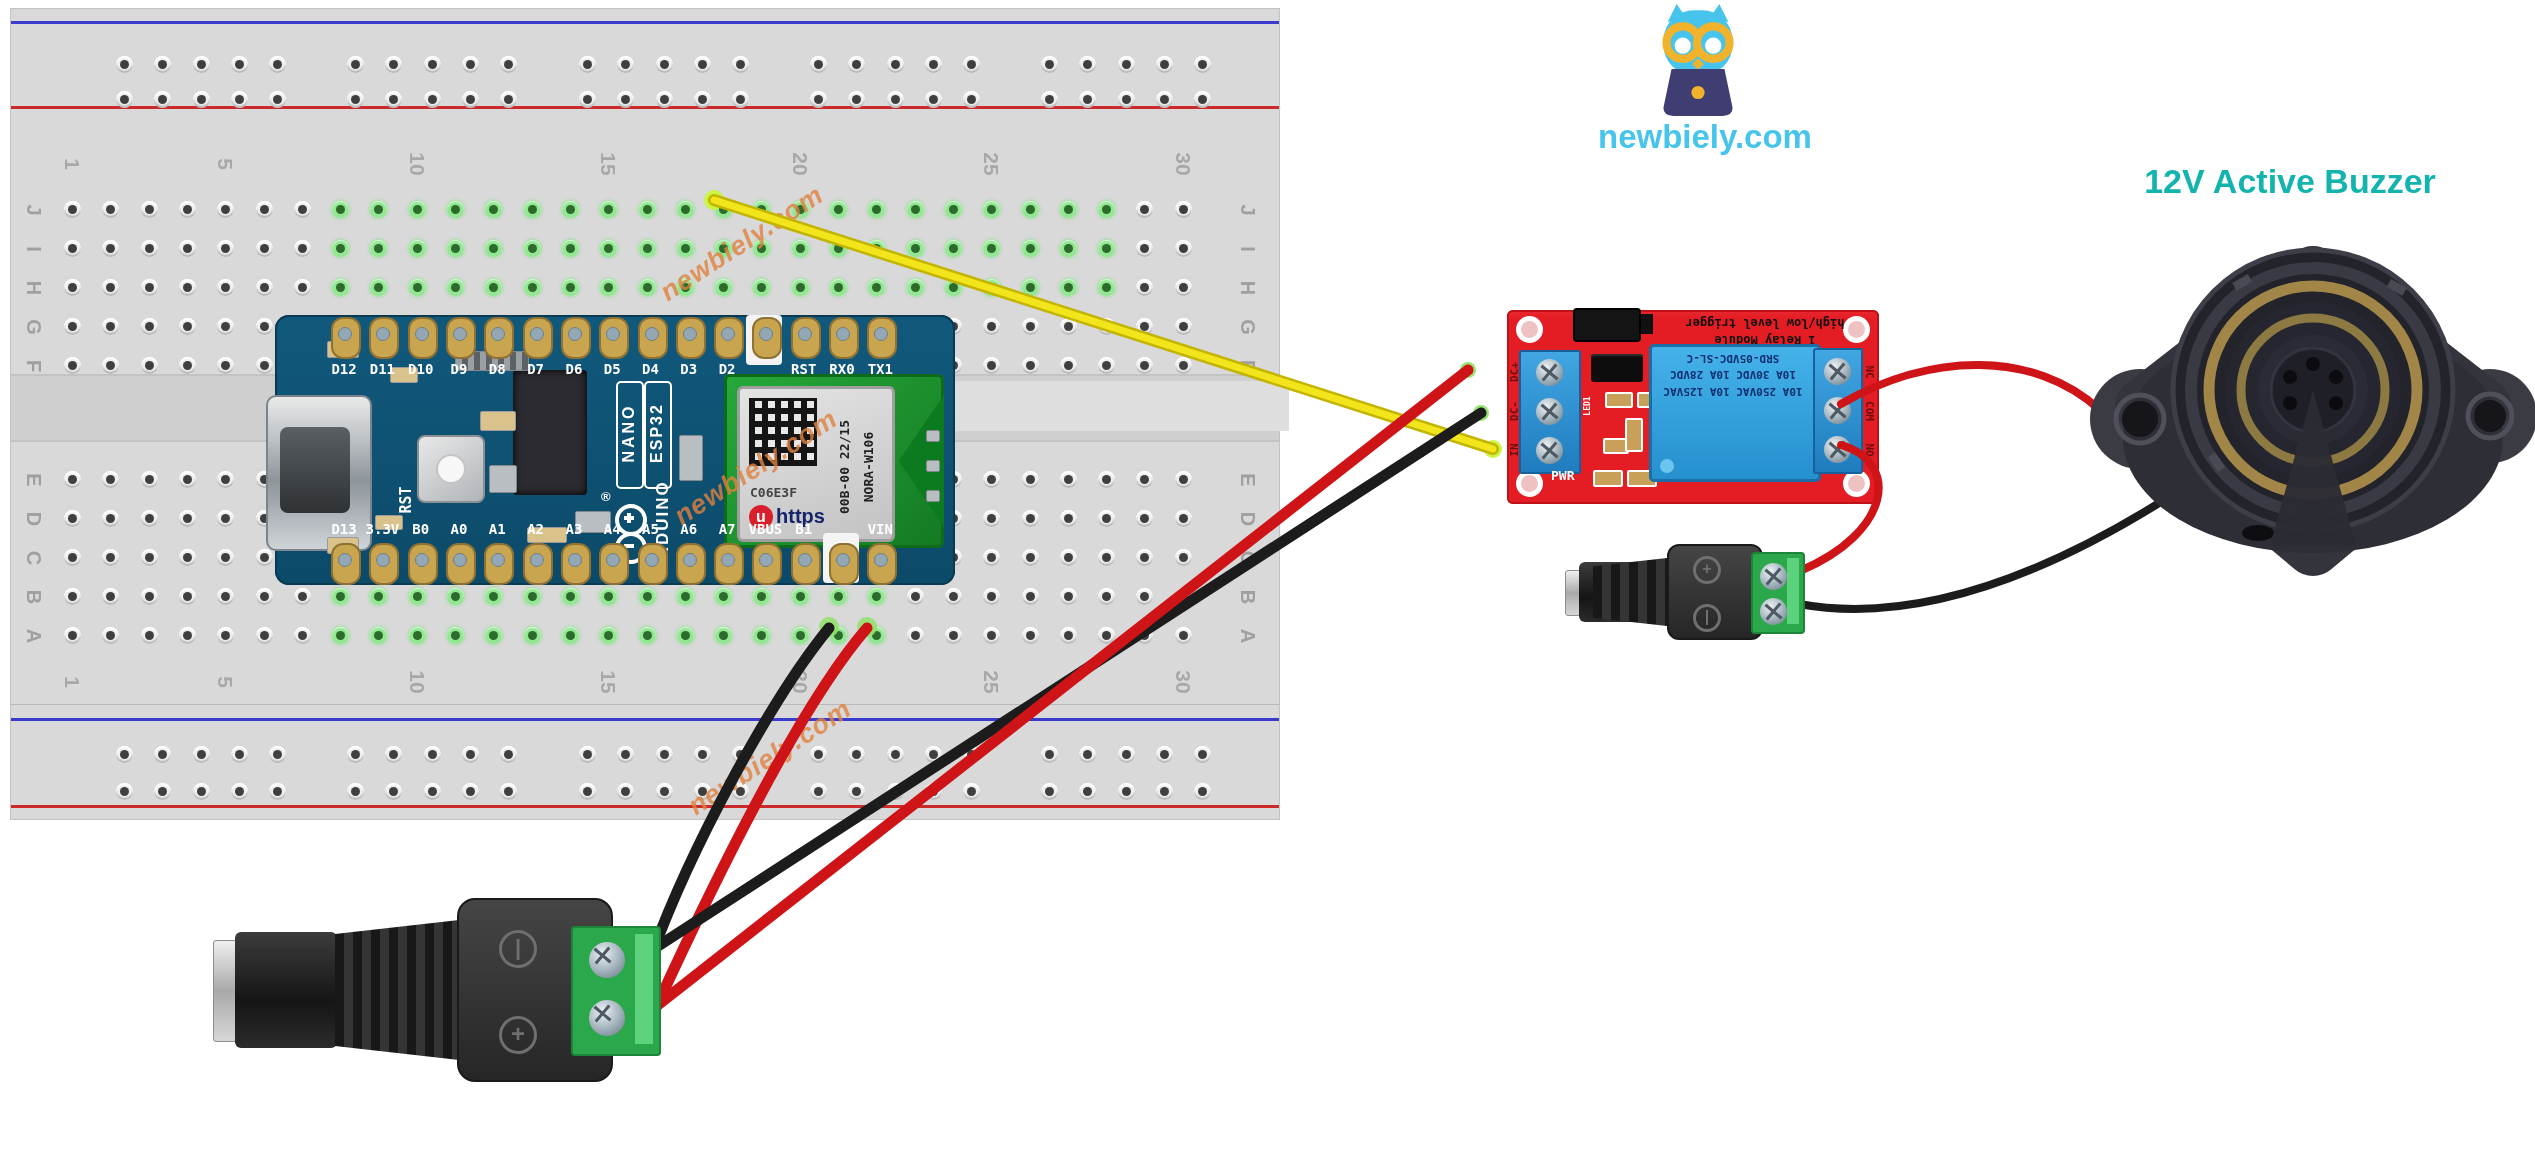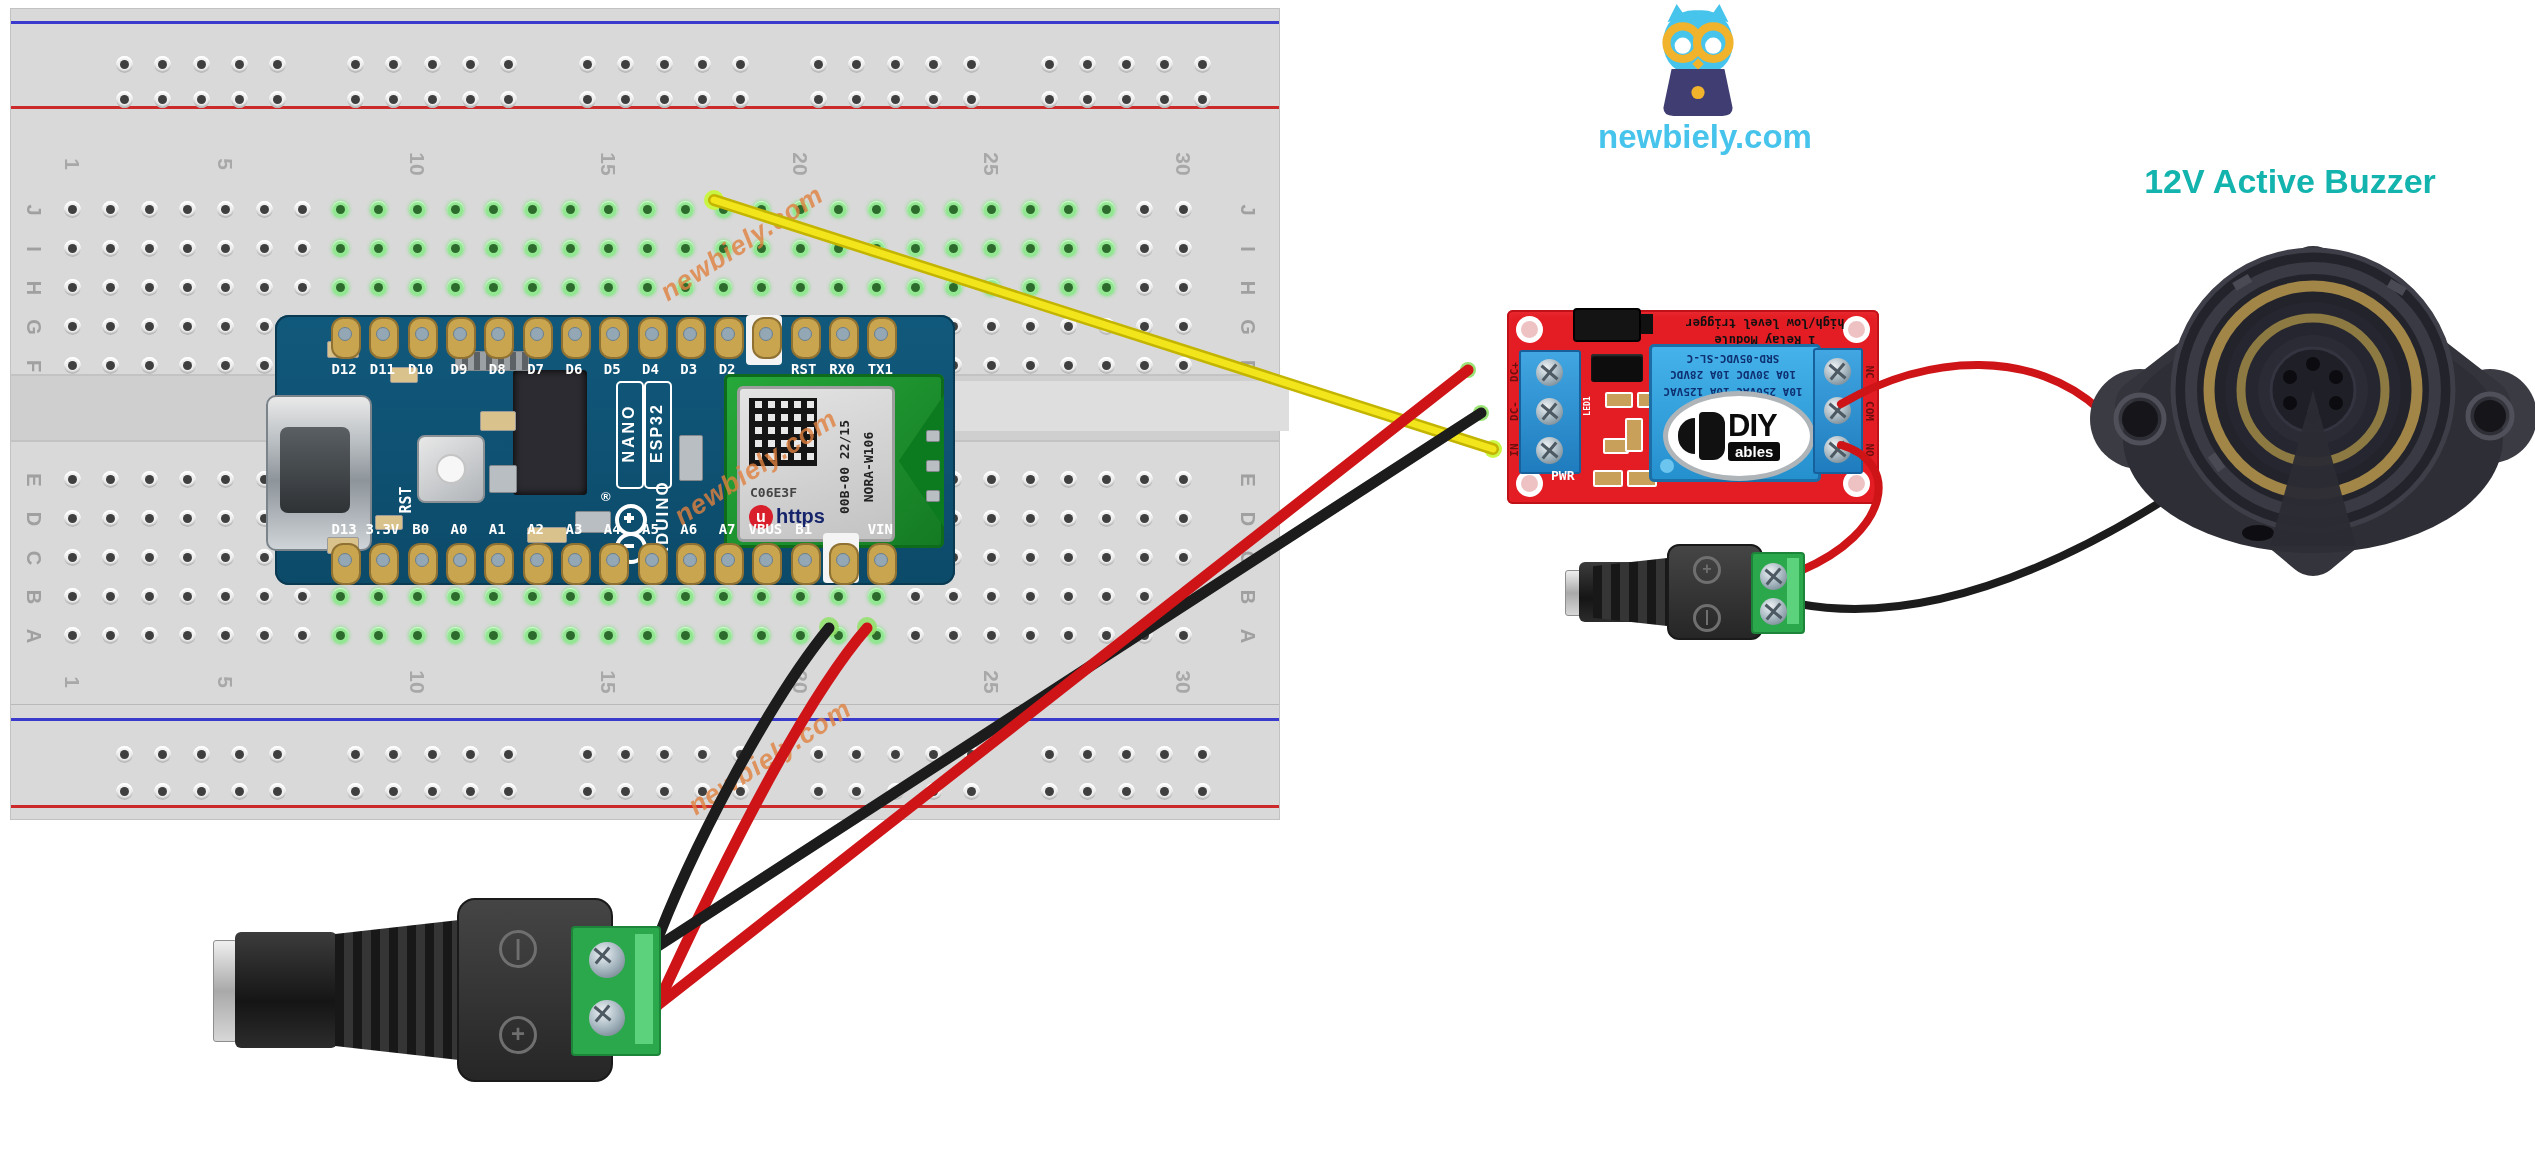--- a/index.html
+++ b/index.html
@@ -694,26 +694,20 @@
     <div style="position:absolute;left:44px;top:158px;color:#fff;font:700 13px 'DejaVu Sans Mono',monospace;">PWR</div>
     <div class="wcmp" style="left:86px;top:160px;width:26px;height:13px;"></div>
     <div class="wcmp" style="left:120px;top:160px;width:26px;height:13px;"></div>
 
     <div class="rcube">
       <div class="rcube-txt">
         <div>10A 250VAC 10A 125VAC</div>
         <div>10A 30VDC 10A 28VDC</div>
         <div>SRD-05VDC-SL-C</div>
       </div>
-      <div class="oval">
-        <div class="glyph1"></div>
-        <div class="glyph2"></div>
-        <div class="diy">DIY</div>
-        <div class="ables">ables</div>
-      </div>
       <div style="position:absolute;left:8px;bottom:6px;width:14px;height:14px;border-radius:50%;background:#6cc5ef;"></div>
     </div>
 
     <div class="term" style="left:306px;top:38px;width:46px;height:122px;">
       <div class="screw" style="left:9px;top:8px;"></div>
       <div class="screw" style="left:9px;top:47px;"></div>
       <div class="screw" style="left:9px;top:86px;"></div>
     </div>
     <div class="rot rlbl" style="left:362px;top:62px;">NC</div>
     <div class="rot rlbl" style="left:362px;top:101px;">COM</div>

